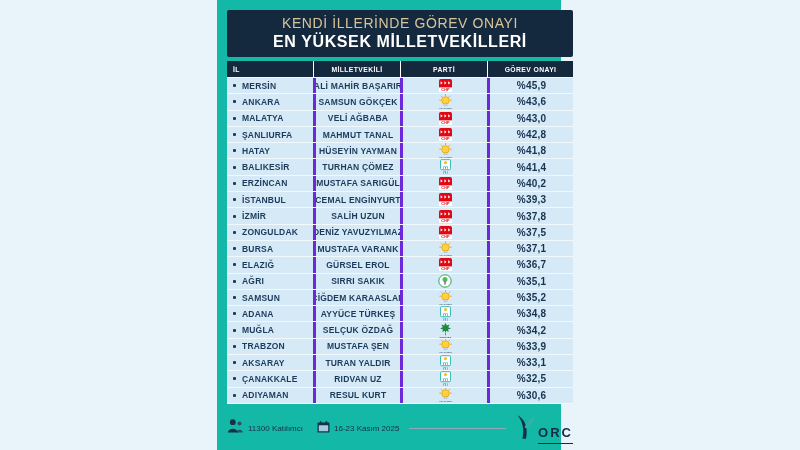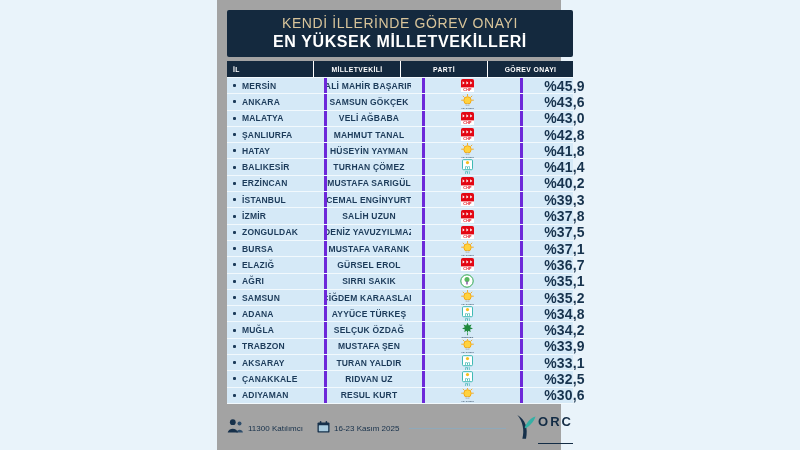--- a/index.html
+++ b/index.html
@@ -4,21 +4,21 @@
 <style>
   html,body{margin:0;padding:0;}
   body{
     width:800px;height:450px;overflow:hidden;
     background:#e9f3fa;
     font-family:"Liberation Sans",sans-serif;
     position:relative;
   }
   .panel{
     position:absolute;left:217px;top:0;width:344px;height:450px;
-    background:#a3a3a3;
+    background:#14b8a6;
   }
   .title-box{
     position:absolute;left:10px;top:10px;width:346px;height:47px;
     background:#14293e;border-radius:2px;
     display:flex;flex-direction:column;align-items:center;justify-content:center;
   }
   .t1{color:#d8c49a;font-size:14px;letter-spacing:.6px;font-weight:500;line-height:1.25;}
   .t2{color:#ffffff;font-size:16px;font-weight:bold;letter-spacing:.6px;line-height:1.25;}
   .tablewrap{position:absolute;left:10px;top:61px;width:346px;}
   .thead{
@@ -28,46 +28,45 @@
   .th{
     color:#ffffff;font-size:6.8px;font-weight:bold;letter-spacing:.4px;
     display:flex;align-items:center;justify-content:center;
   }
   .th.left{justify-content:flex-start;padding-left:6px;}
   .th + .th{border-left:1px solid #ffffff;}
   .tr{
     display:grid;grid-template-columns:86px 87px 87px 86px;
     background:#d5e9f7;height:16.3px;box-sizing:border-box;
     border-bottom:1px solid #f2f9fd;
-    gap:11px;
   }
   .td{
     display:flex;align-items:center;justify-content:center;
     color:#1c3b5a;font-size:8.5px;font-weight:bold;letter-spacing:.2px;
     overflow:hidden;white-space:nowrap;
   }
   .td + .td{border-left:3px solid #6d28d9;}
   .td-il{justify-content:flex-start;padding-left:6px;}
   .bullet{
     width:3px;height:3px;background:#1c3b5a;border-radius:1px;
     margin-right:6px;flex:0 0 auto;
   }
-  .td-val{font-size:14px;color:#17334e;}
+  .td-val{font-size:10px;color:#17334e;}
   .td-party svg{display:block;}
   .footer{
     position:absolute;left:10px;top:411px;width:346px;height:34px;
     display:flex;align-items:center;
   }
   .ftext{color:#16304a;font-size:8px;font-weight:normal;margin-left:4px;white-space:nowrap;}
   .fgap{width:14px;flex:0 0 auto;}
   .fline{flex:1;height:1px;background:#8fa9ba;margin:0 10px;}
   .orc{display:flex;align-items:flex-end;}
   .orc-text{
     color:#132c45;font-size:13px;font-weight:bold;letter-spacing:2px;
-    border-bottom:1.5px solid #132c45;padding-bottom:15px;margin-left:2px;line-height:1;
+    border-bottom:1.5px solid #132c45;padding-bottom:4px;margin-left:2px;line-height:1;
   }
   svg text{font-family:"Liberation Sans",sans-serif;}
 </style>
 </head>
 <body>
 
 <div class="panel">
 
   <div class="title-box">
     <div class="t1">KENDİ İLLERİNDE GÖREV ONAYI</div>

